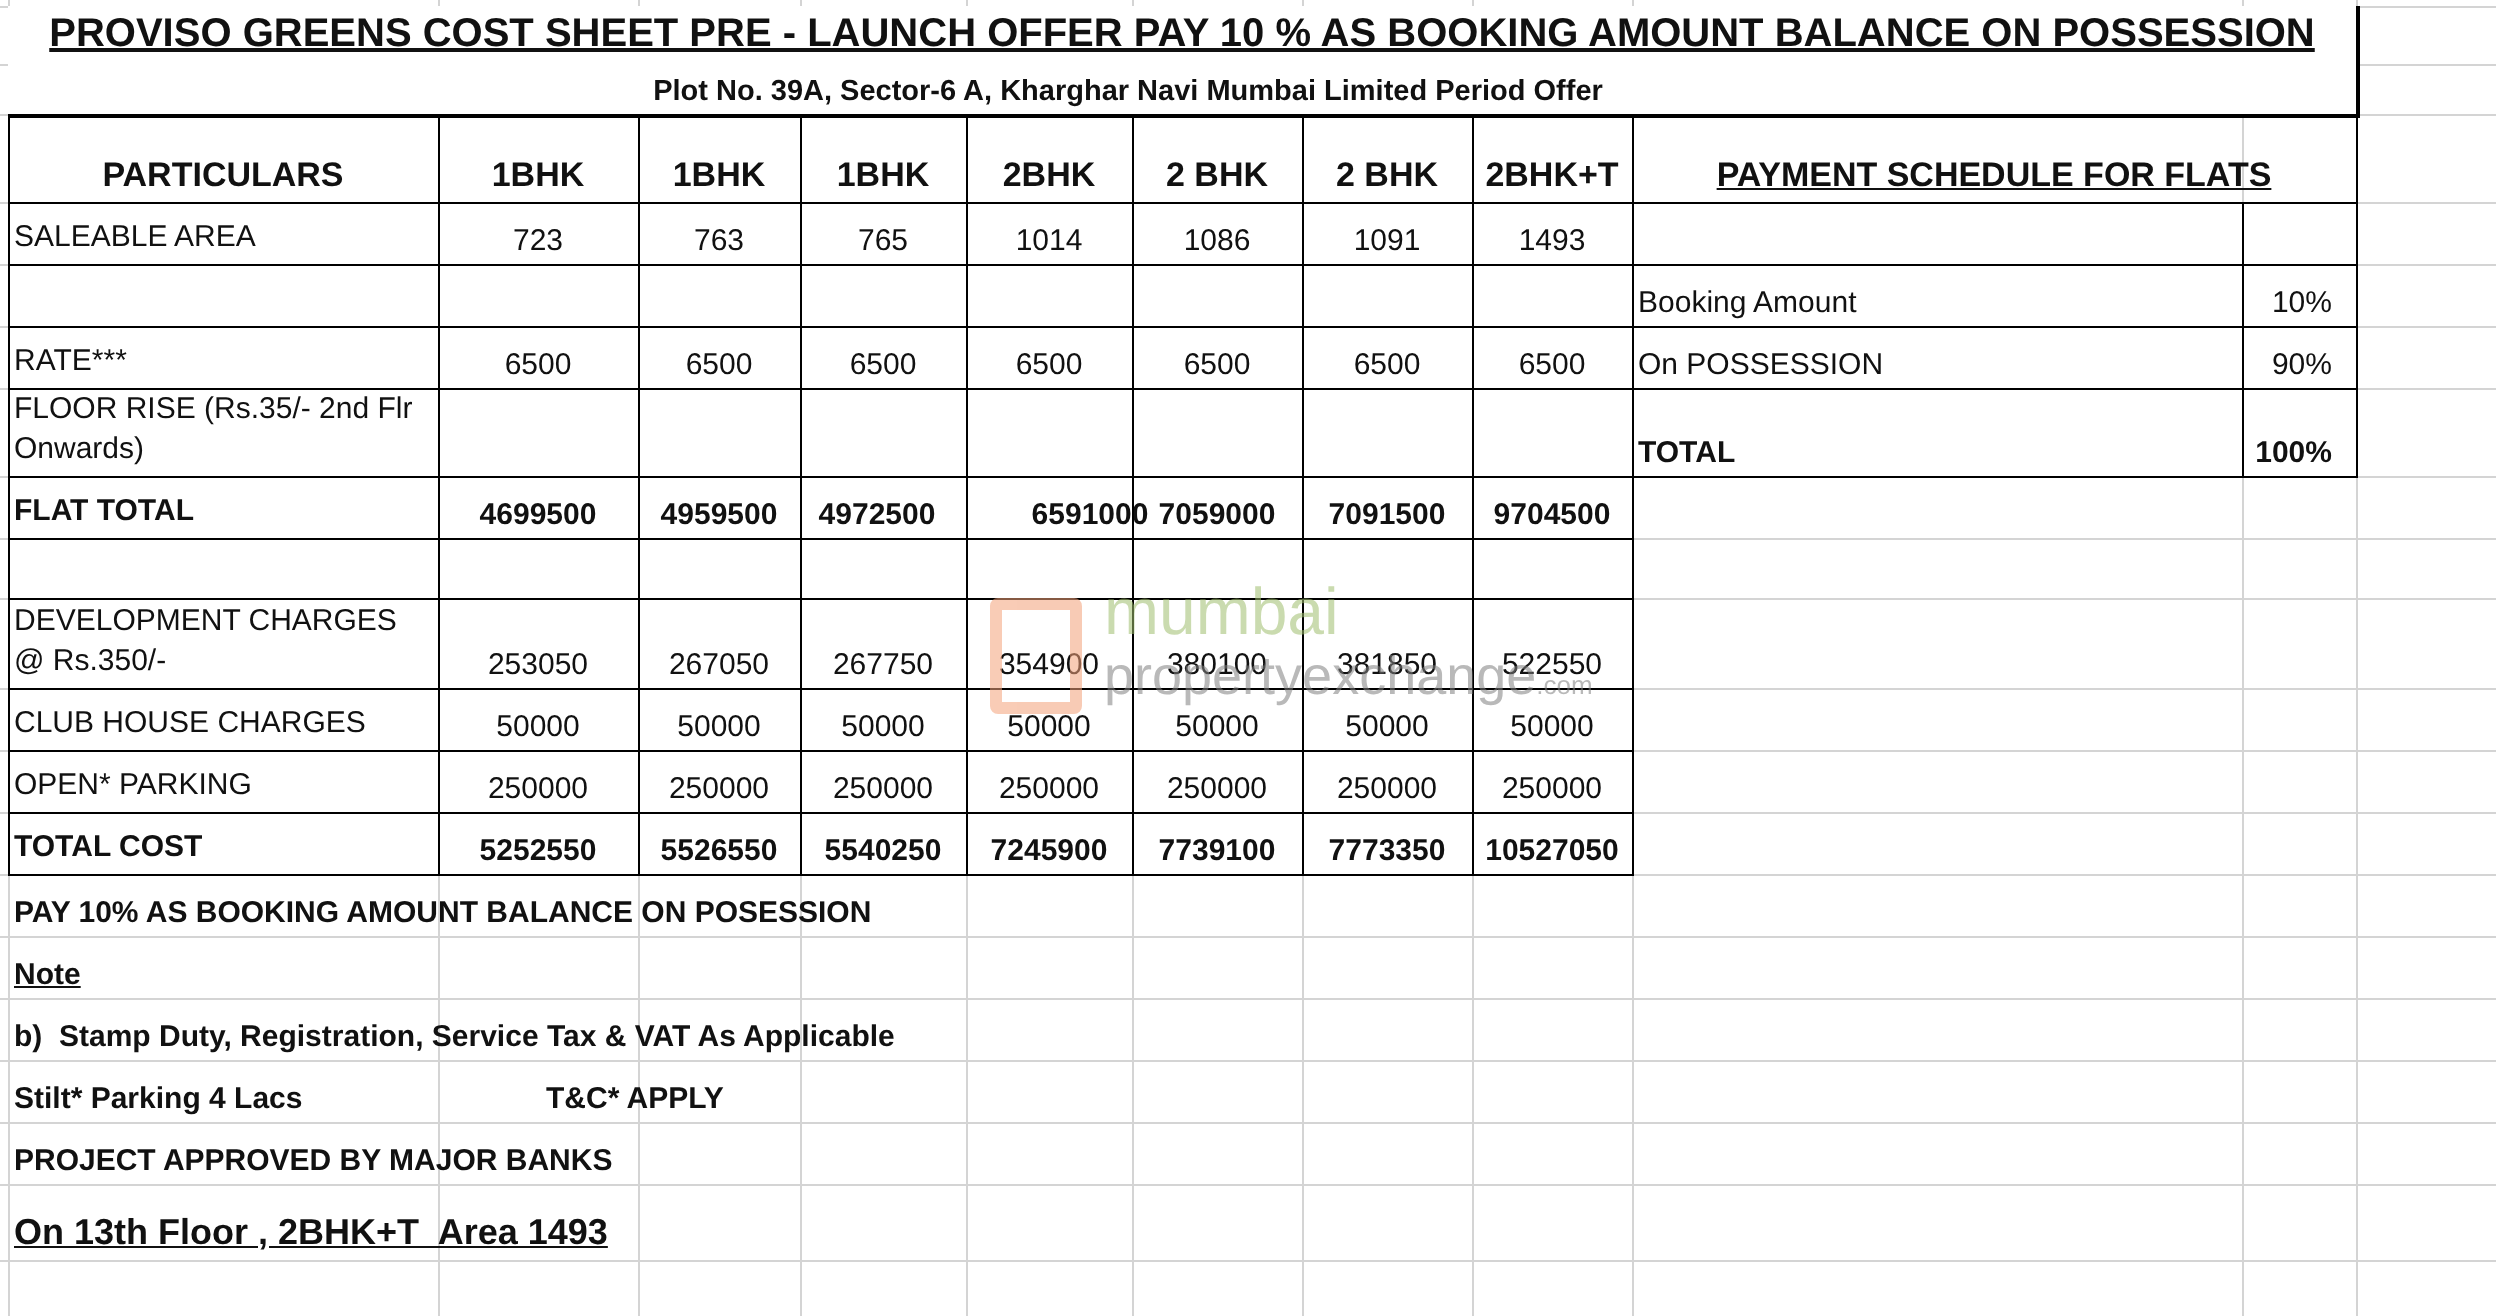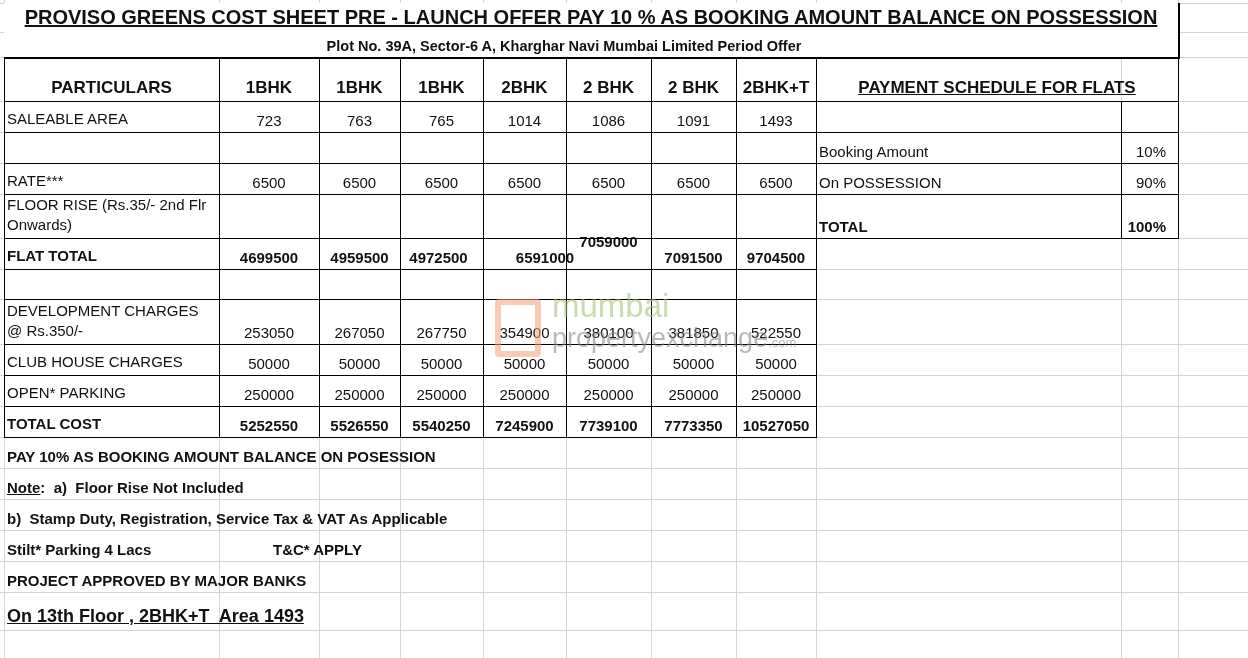--- a/index.html
+++ b/index.html
@@ -113,21 +113,21 @@
     <div class="cell c" style="left:400px;top:194px;width:83px;height:44px;"></div>
     <div class="cell c" style="left:483px;top:194px;width:83px;height:44px;"></div>
     <div class="cell c" style="left:566px;top:194px;width:85px;height:44px;"></div>
     <div class="cell c" style="left:651px;top:194px;width:85px;height:44px;"></div>
     <div class="cell c" style="left:736px;top:194px;width:80px;height:44px;"></div>
     <div class="cell wrap b" style="left:4px;top:238px;width:215px;height:31px;">FLAT TOTAL</div>
     <div class="cell c b" style="left:219px;top:238px;width:100px;height:31px;">4699500</div>
     <div class="cell c b" style="left:319px;top:238px;width:81px;height:31px;">4959500</div>
     <div class="cell c b" style="left:397px;top:238px;width:83px;height:31px;">4972500</div>
     <div class="cell c b" style="left:483px;top:238px;width:83px;height:31px;padding-left:44px;">6591000</div>
-    <div class="cell c b" style="left:566px;top:222px;width:85px;height:31px;">7059000</div>
+    <div class="cell c b" style="left:566px;top:238px;width:85px;height:31px;">7059000</div>
     <div class="cell c b" style="left:651px;top:238px;width:85px;height:31px;">7091500</div>
     <div class="cell c b" style="left:736px;top:238px;width:80px;height:31px;">9704500</div>
     <div class="cell wrap" style="left:4px;top:269px;width:215px;height:30px;"></div>
     <div class="cell c" style="left:219px;top:269px;width:100px;height:30px;"></div>
     <div class="cell c" style="left:319px;top:269px;width:81px;height:30px;"></div>
     <div class="cell c" style="left:400px;top:269px;width:83px;height:30px;"></div>
     <div class="cell c" style="left:483px;top:269px;width:83px;height:30px;"></div>
     <div class="cell c" style="left:566px;top:269px;width:85px;height:30px;"></div>
     <div class="cell c" style="left:651px;top:269px;width:85px;height:30px;"></div>
     <div class="cell c" style="left:736px;top:269px;width:80px;height:30px;"></div>
@@ -199,21 +199,20 @@
     <div class="ln-h" style="left:816px;top:194px;width:363px;"></div>
     <div class="ln-h" style="left:816px;top:238px;width:363px;"></div>
     <div class="ln-v" style="left:1121px;top:101px;height:137px;"></div>
     <div class="ln-v" style="left:1178px;top:57px;height:182px;"></div>
   </div>
 
 <div>
   <div class="cell b" style="left:4px;top:437px;height:31px;">PAY 10% AS BOOKING AMOUNT BALANCE ON POSESSION</div>
   <div class="cell b" style="left:4px;top:468px;height:31px;">
     <span class="u" style="text-decoration:underline">Note</span>
-      <span style="white-space:pre">:  a)  Floor Rise Not Included</span>
   </div>
   <div class="cell b" style="left:4px;top:499px;height:31px;white-space:pre">b)  Stamp Duty, Registration, Service Tax &amp; VAT As Applicable</div>
   <div class="cell b" style="left:4px;top:530px;height:31px;">Stilt* Parking 4 Lacs</div>
   <div class="cell b" style="left:270px;top:530px;height:31px;">T&amp;C* APPLY</div>
   <div class="cell b" style="left:4px;top:561px;height:31px;">PROJECT APPROVED BY MAJOR BANKS</div>
   <div class="cell b u" style="left:4px;top:592px;height:38px;font-size:18px;white-space:pre">On 13th Floor , 2BHK+T  Area 1493</div>
 </div>
 
 <div class="watermark">
   <div class="wm-box"></div>

